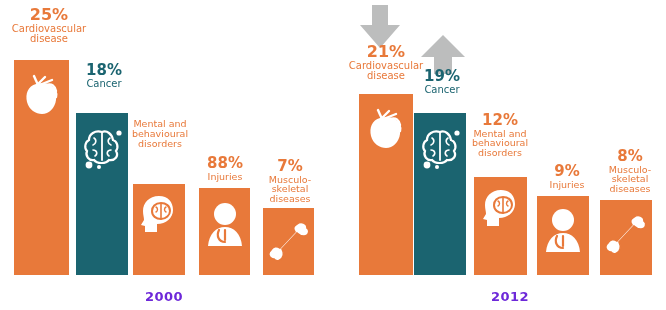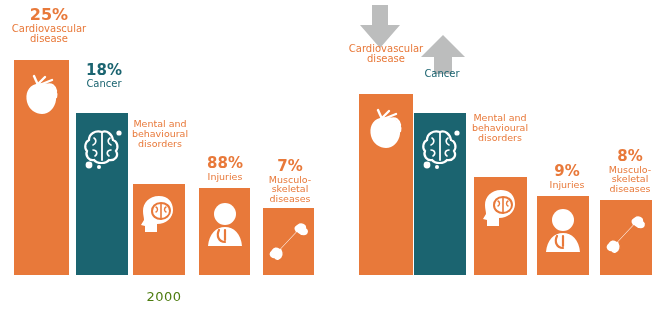--- a/index.html
+++ b/index.html
@@ -16,21 +16,21 @@
   .bar .icon{position:absolute;left:50%;transform:translateX(-50%);}
   .bar.orange{background:#e8793a;}
   .bar.teal{background:#1b6470;}
 
   .lbl{position:absolute;text-align:center;line-height:1.04;}
   .lbl .pct{font-weight:bold;display:block;}
   .lbl .nm{display:block;font-weight:normal;}
   .lbl.orange{color:#e8793a;}
   .lbl.teal{color:#1b6470;}
 
-  .yr{position:absolute;color:#4d7c0f;font-weight:normal;font-size:13px;
+  .yr{position:absolute;color:#6d28d9;font-weight:bold;font-size:13px;
       letter-spacing:.5px;text-align:center;}
 
   .arrow{position:absolute;}
   svg{display:block;overflow:visible;}
 </style>
 </head>
 <body>
 
 <div id="stage">
 
@@ -126,56 +126,59 @@
     </svg>
   </span>
 
   <span class="arrow" style="left:419px;top:34px;">
     <svg width="48" height="40" viewBox="0 0 48 40">
       <path fill="#bcbdbd" d="M24 0 L46 22 L33 22 L33 39 L15 39 L15 22 L2 22 Z"></path>
     </svg>
   </span>
 
   <div class="lbl orange" style="left:339px;top:43px;width:94px;">
+    <span class="pct" style="font-size:16px;">21%</span>
     <span class="nm" style="font-size:10px;">Cardiovascular</span>
     <span class="nm" style="font-size:10px;">disease</span>
   </div>
   <div class="bar orange" style="left:359px;top:93px;width:54px;height:181px;">
     <span class="icon" style="top:14px;">
       <svg width="40" height="42" viewBox="0 0 40 42">
         <path fill="#ffffff" d="M14 10 C6 12 3 20 5 28 C7 36 14 40 20 40 C27 40 33 34 34 26 C35 19 32 12 26 10 C22 8.5 18 8.5 14 10 Z"></path>
         <path fill="none" stroke="#ffffff" stroke-width="2.4" stroke-linecap="round" d="M16 11 L12 2"></path>
         <path fill="none" stroke="#ffffff" stroke-width="2.4" stroke-linecap="round" d="M16 10 L23 3"></path>
         <path fill="none" stroke="#ffffff" stroke-width="2.4" stroke-linecap="round" d="M20 10 L30 6"></path>
         <path fill="none" stroke="#ffffff" stroke-width="2.4" stroke-linecap="round" d="M24 11 C30 9 33 12 34 17"></path>
         <path fill="none" stroke="#ffffff" stroke-width="2.4" stroke-linecap="round" d="M28 12 C33 14 35 19 34 23"></path>
       </svg>
     </span>
   </div>
 
   <div class="lbl teal" style="left:404px;top:68px;width:76px;">
+    <span class="pct" style="font-size:15px;">19%</span>
     <span class="nm" style="font-size:10px;">Cancer</span>
   </div>
   <div class="bar teal" style="left:414px;top:112px;width:52px;height:162px;">
     <span class="icon" style="top:12px;">
       <svg width="44" height="44" viewBox="0 0 44 44">
         <path fill="none" stroke="#ffffff" stroke-width="2.2" d="M22 7 C15 5 9 9 9 15 C5 17 4 23 7 26 C5 31 9 36 14 35 C17 39 26 39 29 35 C35 36 39 31 36 26 C39 22 37 16 33 15 C32 9 27 5 22 7 Z"></path>
         <path fill="none" stroke="#ffffff" stroke-width="1.8" stroke-linecap="round" d="M22 8 L22 35"></path>
         <path fill="none" stroke="#ffffff" stroke-width="1.6" stroke-linecap="round" d="M14 13 C17 15 16 19 13 20"></path>
         <path fill="none" stroke="#ffffff" stroke-width="1.6" stroke-linecap="round" d="M30 13 C27 15 28 19 31 20"></path>
         <path fill="none" stroke="#ffffff" stroke-width="1.6" stroke-linecap="round" d="M13 25 C17 25 18 29 15 31"></path>
         <path fill="none" stroke="#ffffff" stroke-width="1.6" stroke-linecap="round" d="M31 25 C27 25 26 29 29 31"></path>
         <circle fill="#ffffff" cx="39" cy="8" r="2.6"></circle>
         <circle fill="#ffffff" cx="9" cy="40" r="3.4"></circle>
         <circle fill="#ffffff" cx="19" cy="42" r="2"></circle>
       </svg>
     </span>
   </div>
 
   <div class="lbl orange" style="left:460px;top:112px;width:80px;">
+    <span class="pct" style="font-size:15px;">12%</span>
     <span class="nm" style="font-size:9.5px;">Mental and</span>
     <span class="nm" style="font-size:9.5px;">behavioural</span>
     <span class="nm" style="font-size:9.5px;">disorders</span>
   </div>
   <div class="bar orange" style="left:474px;top:176px;width:53px;height:98px;">
     <span class="icon" style="top:11px;">
       <svg width="44" height="42" viewBox="0 0 44 42">
         <path fill="#ffffff" d="M22 2 C12 2 6 9 6 17 C6 21 7 23 7 26 L4 31 L8 32 L8 38 L20 38 L20 30 C29 30 36 24 36 16 C36 8 31 2 22 2 Z"></path>
         <path fill="none" stroke="#e8793a" stroke-width="2" d="M24 9 C18 9 15 13 15 17 C15 22 19 25 24 25 C29 25 33 21 33 17 C33 12 29 9 24 9 Z"></path>
         <path fill="none" stroke="#e8793a" stroke-width="1.6" stroke-linecap="round" d="M24 10 L24 25"></path>
@@ -207,14 +210,15 @@
     <span class="nm" style="font-size:9.5px;">diseases</span>
   </div>
   <div class="bar orange" style="left:600px;top:199px;width:52px;height:75px;">
     <span class="icon" style="top:12px;">
       <svg width="44" height="46" viewBox="0 0 44 46">
         <path fill="#ffffff" stroke="#e8793a" stroke-width="1.6" d="M30 5 C34 2 40 4 40 9 C43 11 42 17 37 17 C34 17 32 16 30 14 L15 30 C16 32 17 34 16 37 C15 42 9 43 7 40 C2 40 0 34 4 31 C6 27 10 27 13 29 L28 13 C26 10 26 7 30 5 Z"></path>
       </svg>
     </span>
   </div>
 
+  <div class="yr" style="left:470px;top:288px;width:80px;">2012</div>
 
 </div>
 
 </body></html>

